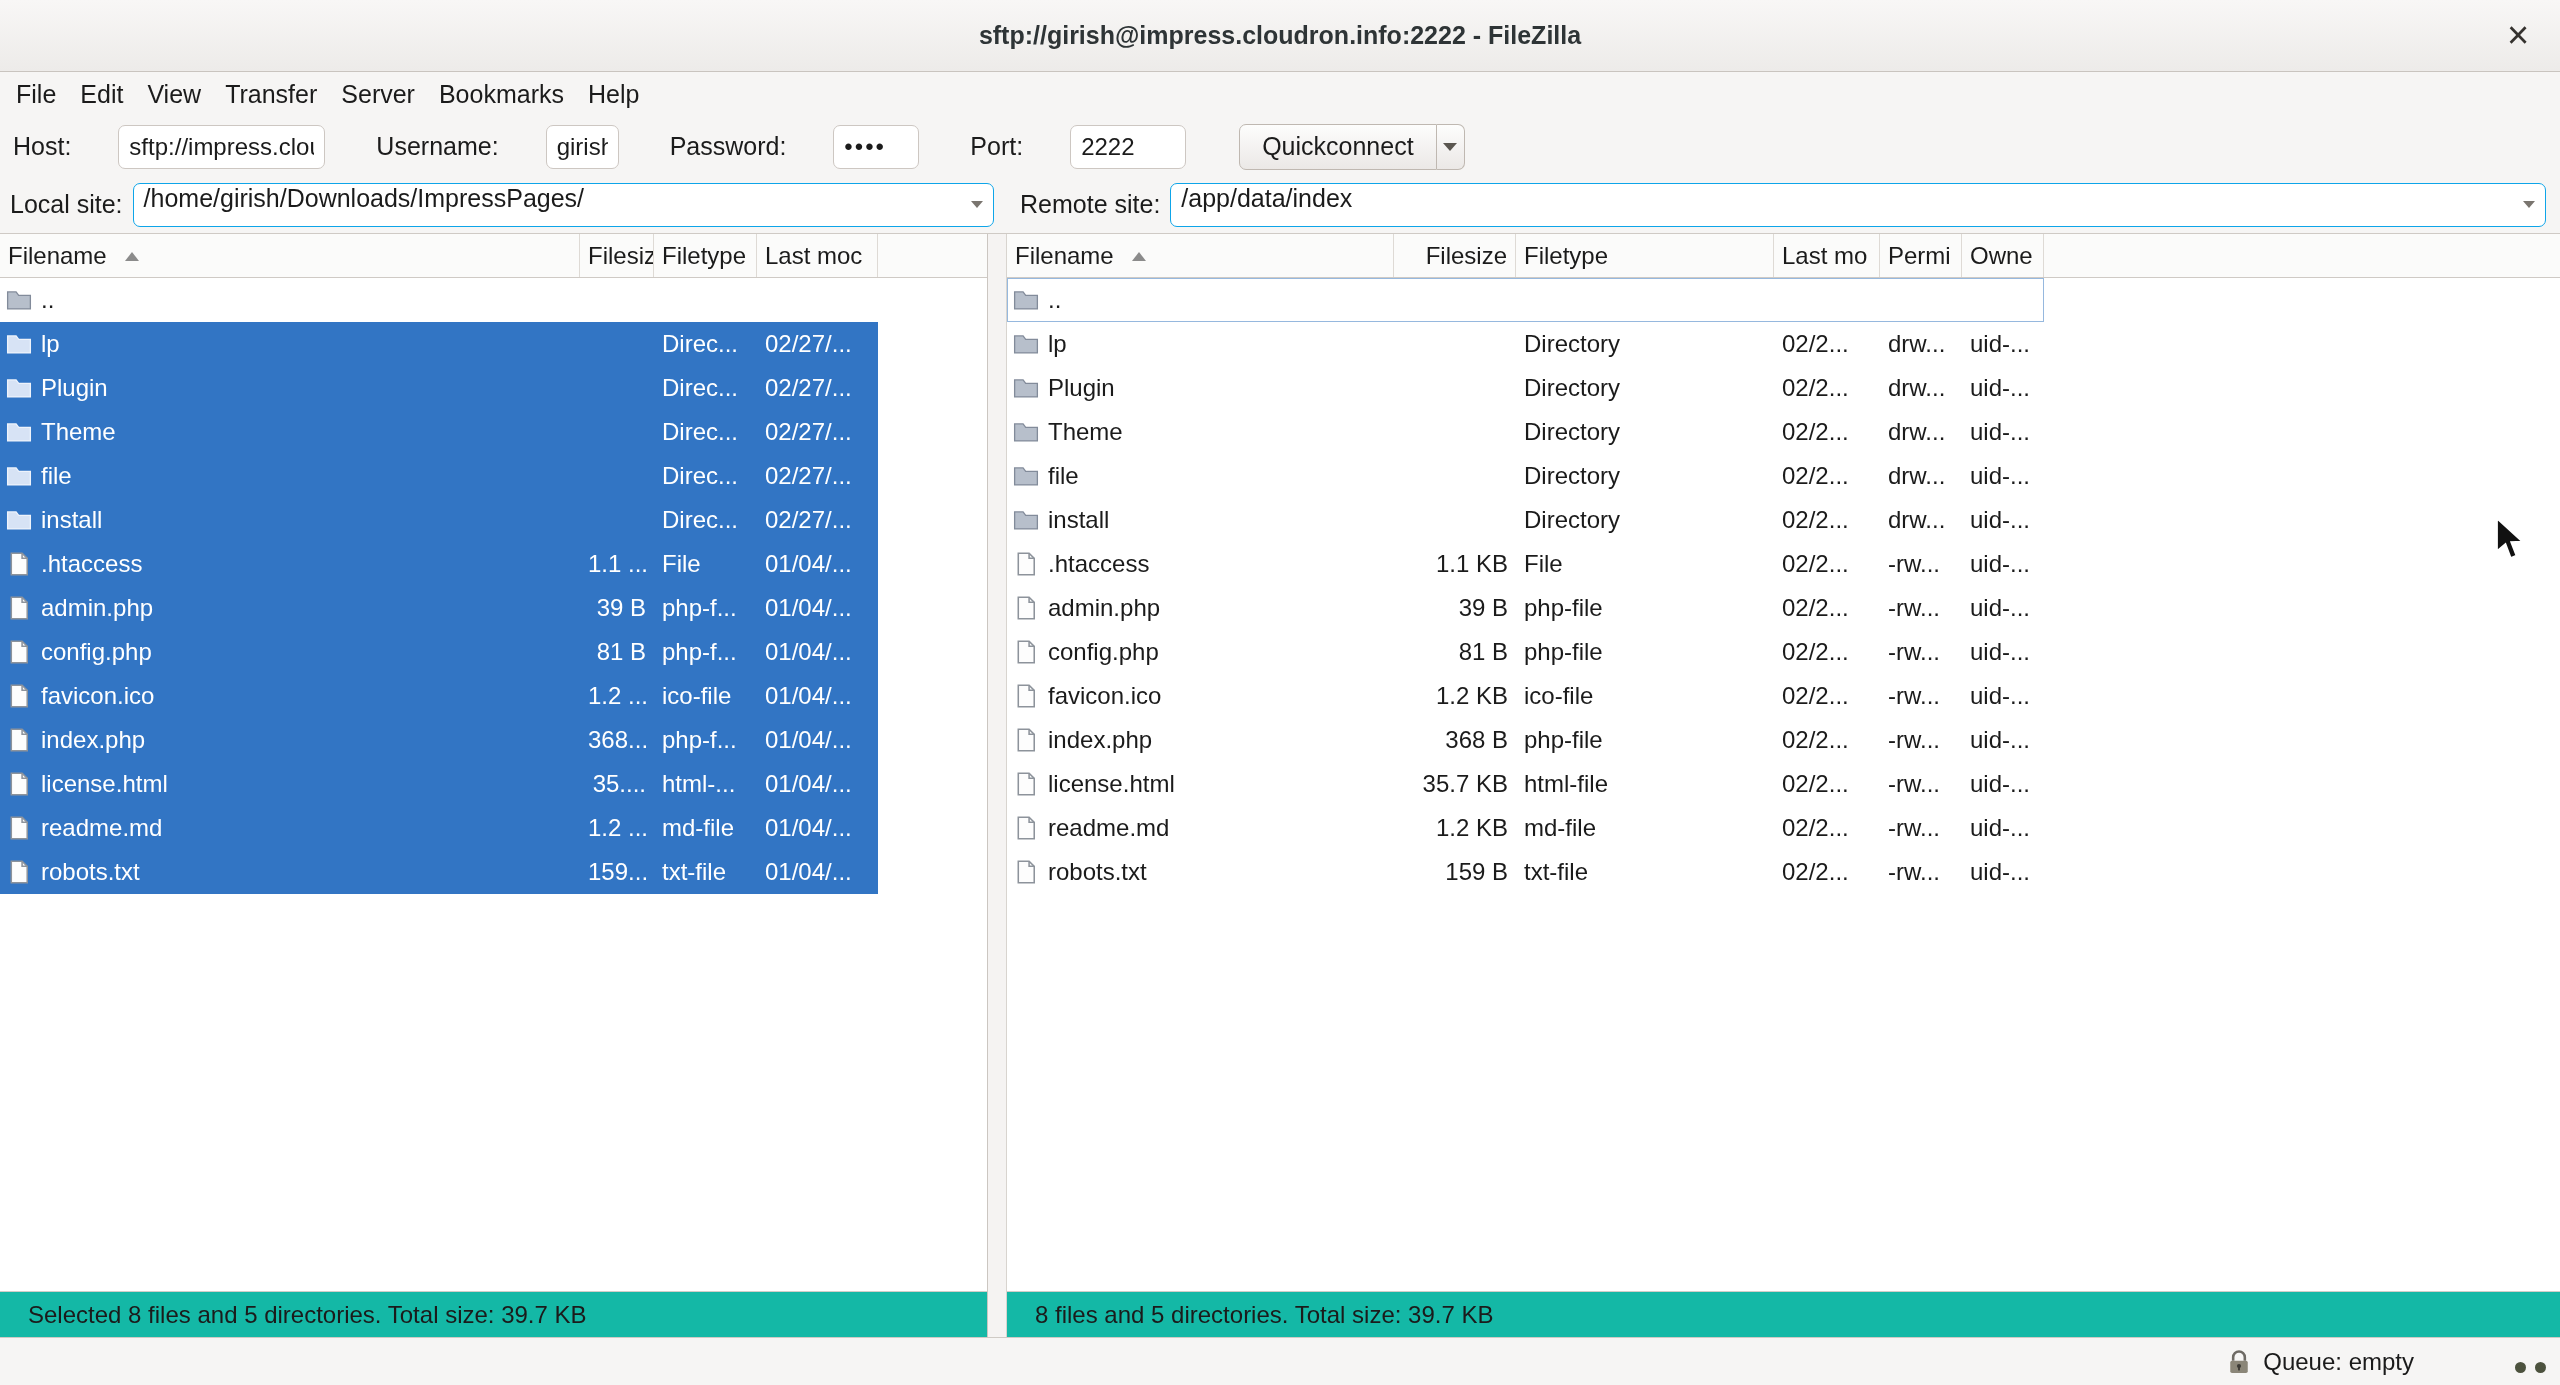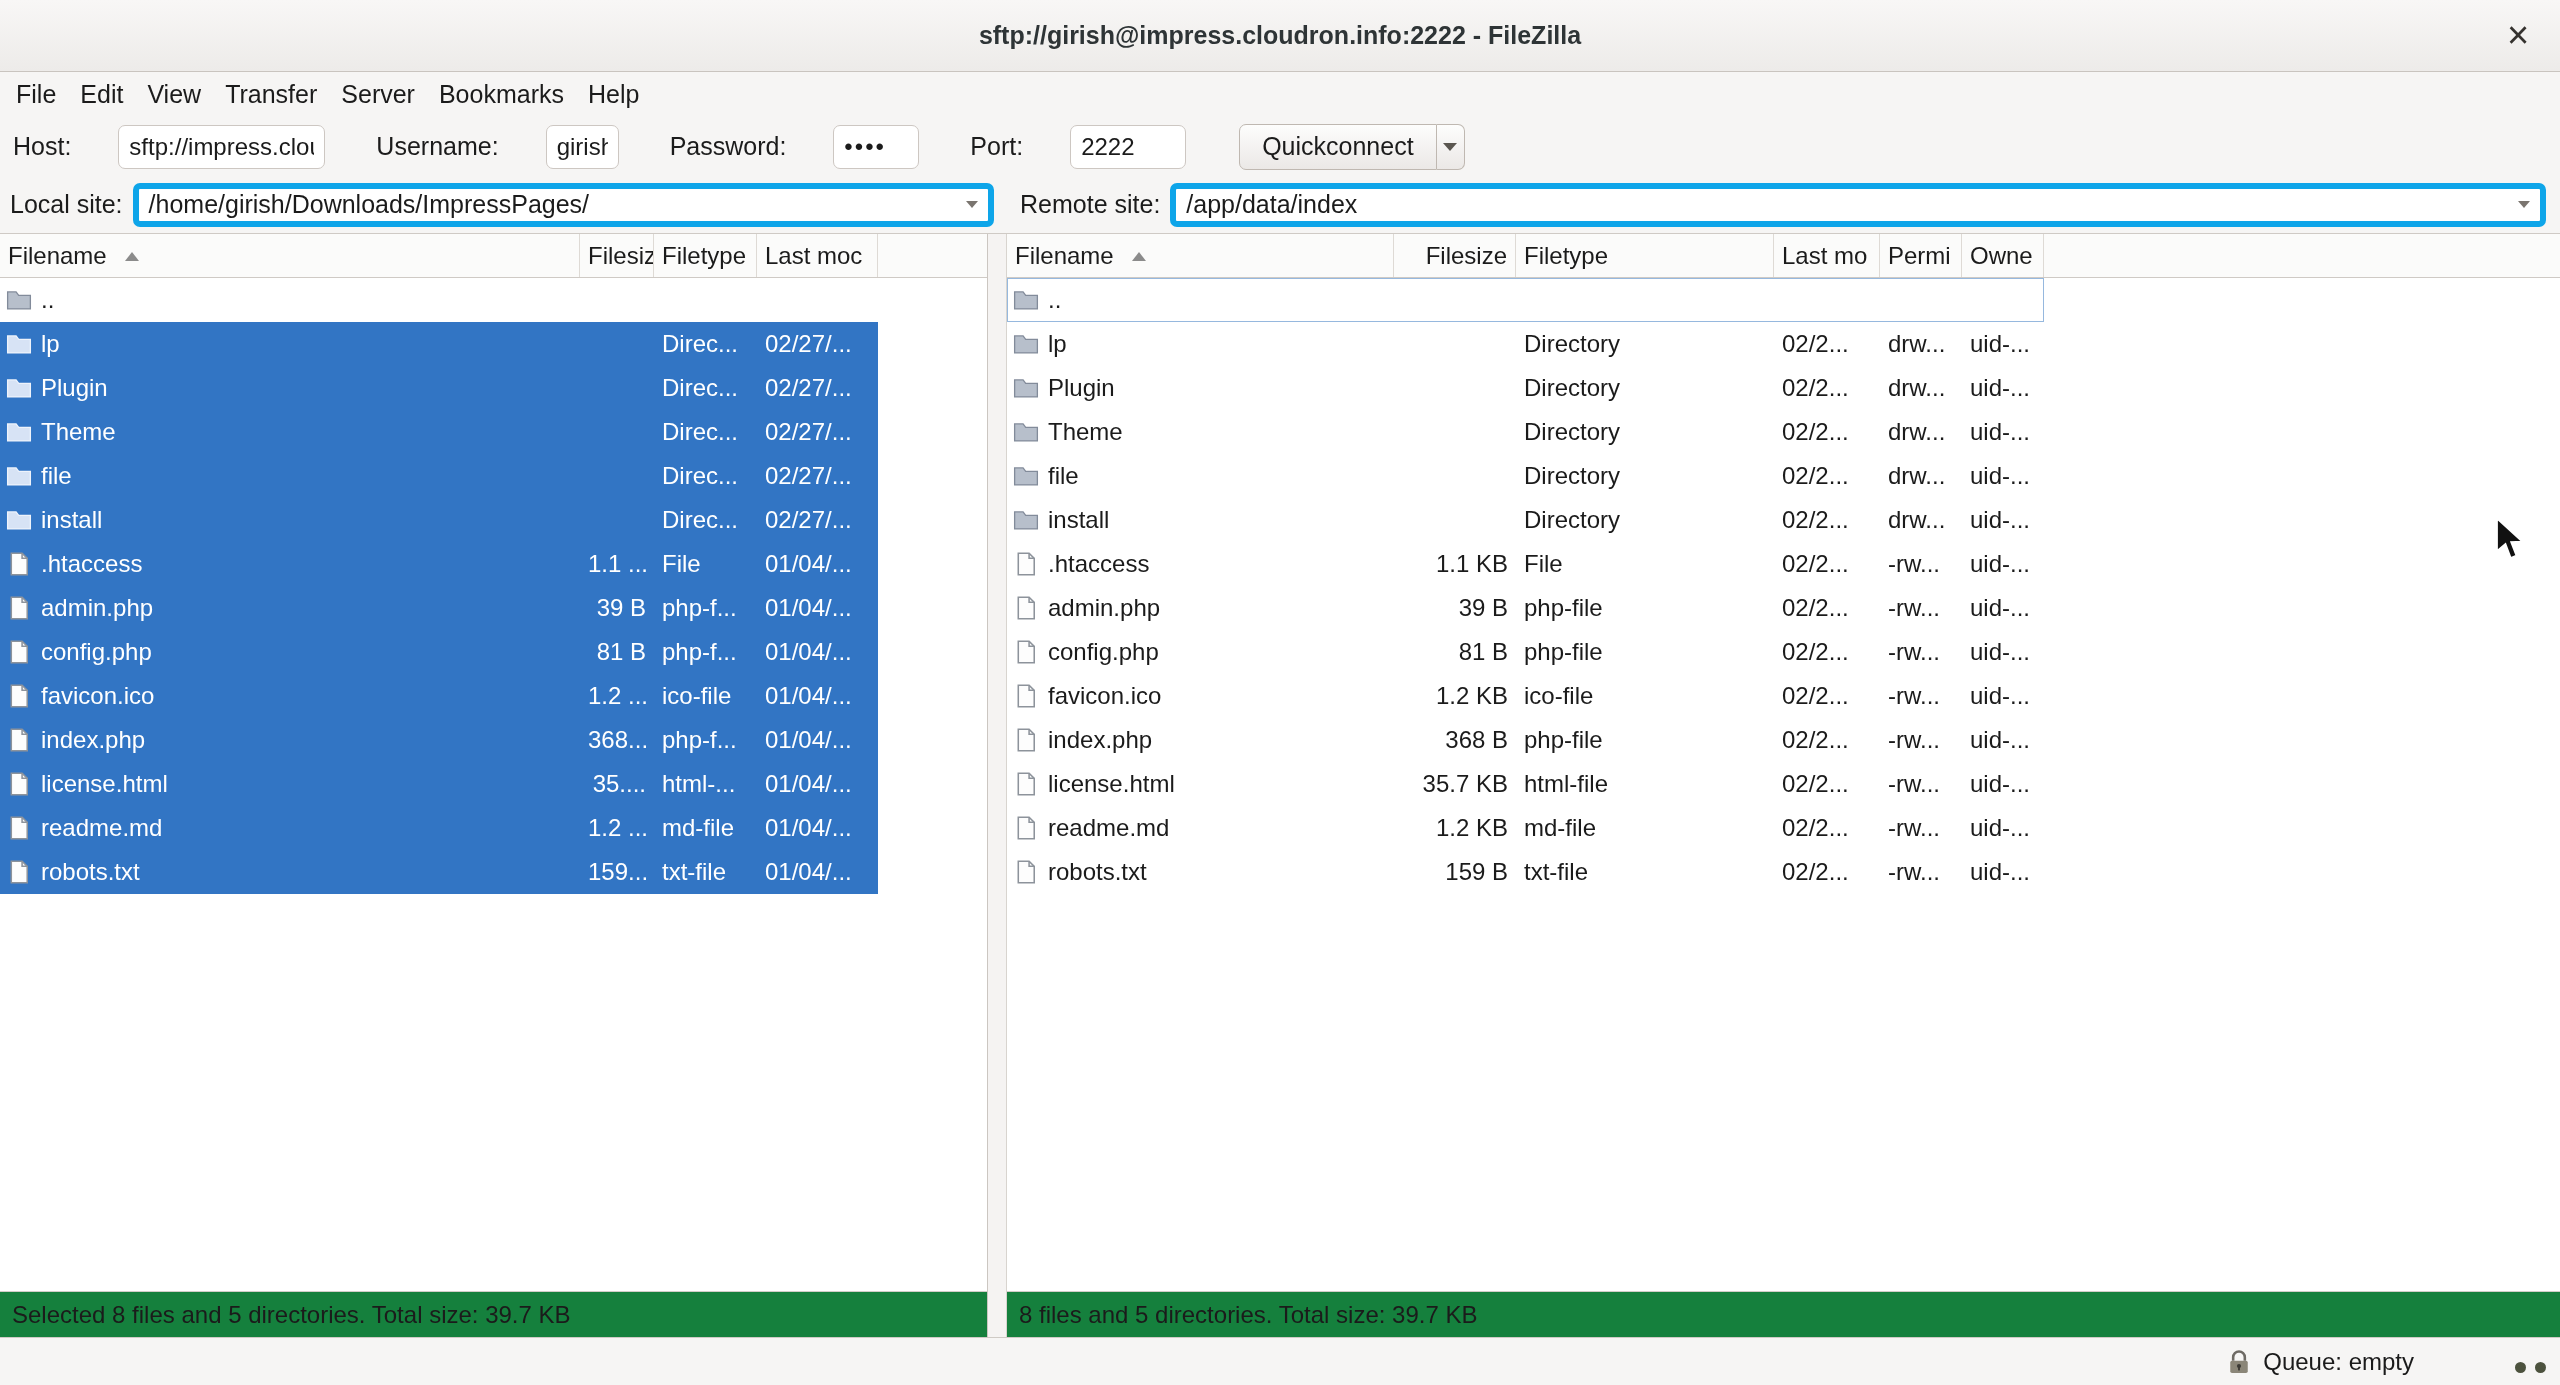--- a/index.html
+++ b/index.html
@@ -70,22 +70,22 @@
   
   .site-row {
     height: 58px; background: #f6f5f4; border-bottom: 1px solid #cfcac5;
     display: flex; align-items: center; font-size: 25px;
   }
   .site-left { width: 1008px; display: flex; align-items: center; padding: 0 14px 0 10px; }
   .site-right { flex: 1; display: flex; align-items: center; padding: 0 14px 0 12px; }
   .site-label { margin-right: 10px; white-space: nowrap; }
   .combo {
     flex: 1; height: 44px; background: #ffffff;
-    border: 6px solid #0ea5e9; border-radius: 7px;
-    display: flex; align-items: center; padding: 0 36px 0 10px;
+    border: 1px solid #0ea5e9; border-radius: 7px;
+    display: flex; align-items: flex-start; padding: 0 36px 0 10px;
     position: relative; white-space: nowrap; overflow: hidden;
   }
   .combo .tri-down {
     position: absolute; right: 10px; top: 50%; margin-top: -4px;
     border-left-width: 6px; border-right-width: 6px; border-top-width: 7px;
     border-top-color: #7a756f;
   }
 
   
   :root {
@@ -133,22 +133,22 @@
   .ic { width: 26px; height: 24px; flex: 0 0 auto; display: none; }
   .ic svg { width: 26px; height: 24px; display: block; }
   .row:not(.dir) .ic.file-ic { display: block; }
   .row.dir .ic.folder-ic { display: block; }
   .folder-glyph { fill: #b7bfcb; stroke: #828b9a; stroke-width: 0.8px; }
   .row.selected .folder-glyph { fill: #d7e3f5; stroke: #eef3fb; }
   .file-glyph { fill: #fdfdfd; stroke: #8d939b; stroke-width: 0.9px; }
   .file-fold { fill: none; stroke: #8d939b; stroke-width: 0.9px; }
 
   .panel-status {
-    height: 46px; background: #15803d; border-top: 1px solid #d2cdc8;
-    display: flex; align-items: center; padding-left: 12px;
+    height: 46px; background: #14b8a6; border-top: 1px solid #d2cdc8;
+    display: flex; align-items: center; padding-left: 28px;
     font-size: 24px; white-space: nowrap; overflow: hidden;
   }
 
   
   .statusbar {
     height: 48px; background: #f6f5f4; border-top: 1px solid #cfcac5;
     display: flex; align-items: center; justify-content: flex-end;
     padding-right: 146px; position: relative; font-size: 24px;
   }
   .lock { width: 24px; height: 28px; margin-right: 12px; }

